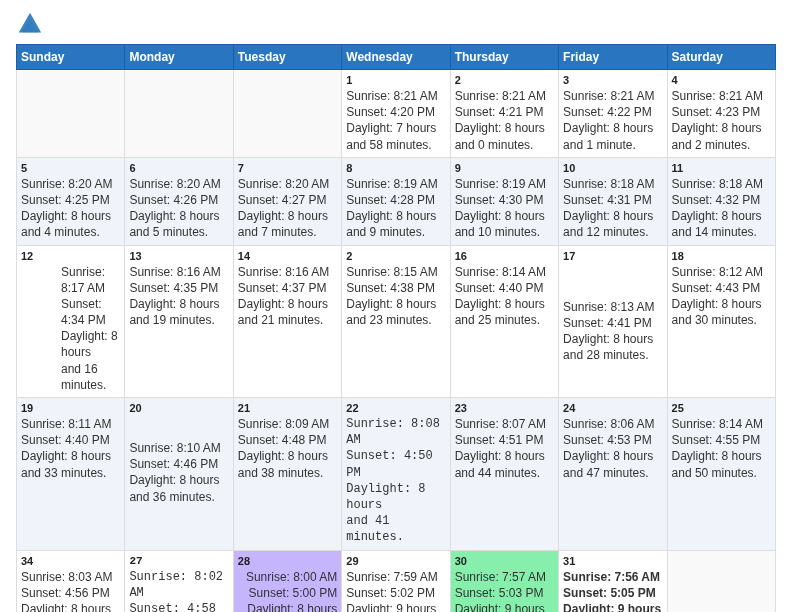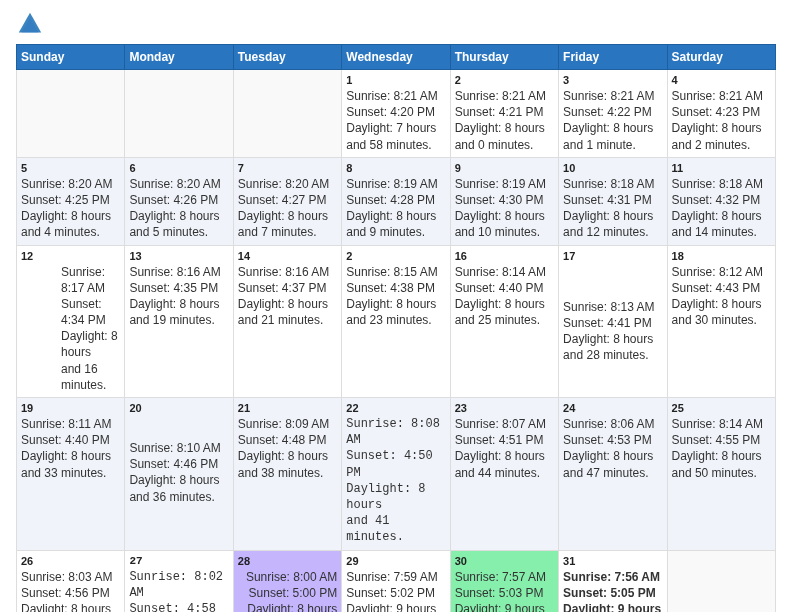--- a/index.html
+++ b/index.html
@@ -313,21 +313,21 @@
           <td style="background: rgb(240, 244, 250);">
             <span class="day-num">25</span>
             <div class="day-info" style="white-space: pre-line;">Sunrise: 8:14 AM
 Sunset: 4:55 PM
 Daylight: 8 hours
 and 50 minutes.</div>
           </td>
         </tr>
         <tr>
           <td style="background: rgb(255, 255, 255);">
-            <span class="day-num">26</span>
+            <span class="day-num">34</span>
             <div class="day-info" style="white-space: pre-line;">Sunrise: 8:03 AM
 Sunset: 4:56 PM
 Daylight: 8 hours
 and 53 minutes.</div>
           </td>
           <td style="background: rgb(255, 255, 255); font-family: Liberation Mono, monospace;">
             <span class="day-num">27</span>
             <div class="day-info" style="white-space: pre-line;">Sunrise: 8:02 AM
 Sunset: 4:58 PM
 Daylight: 8 hours

